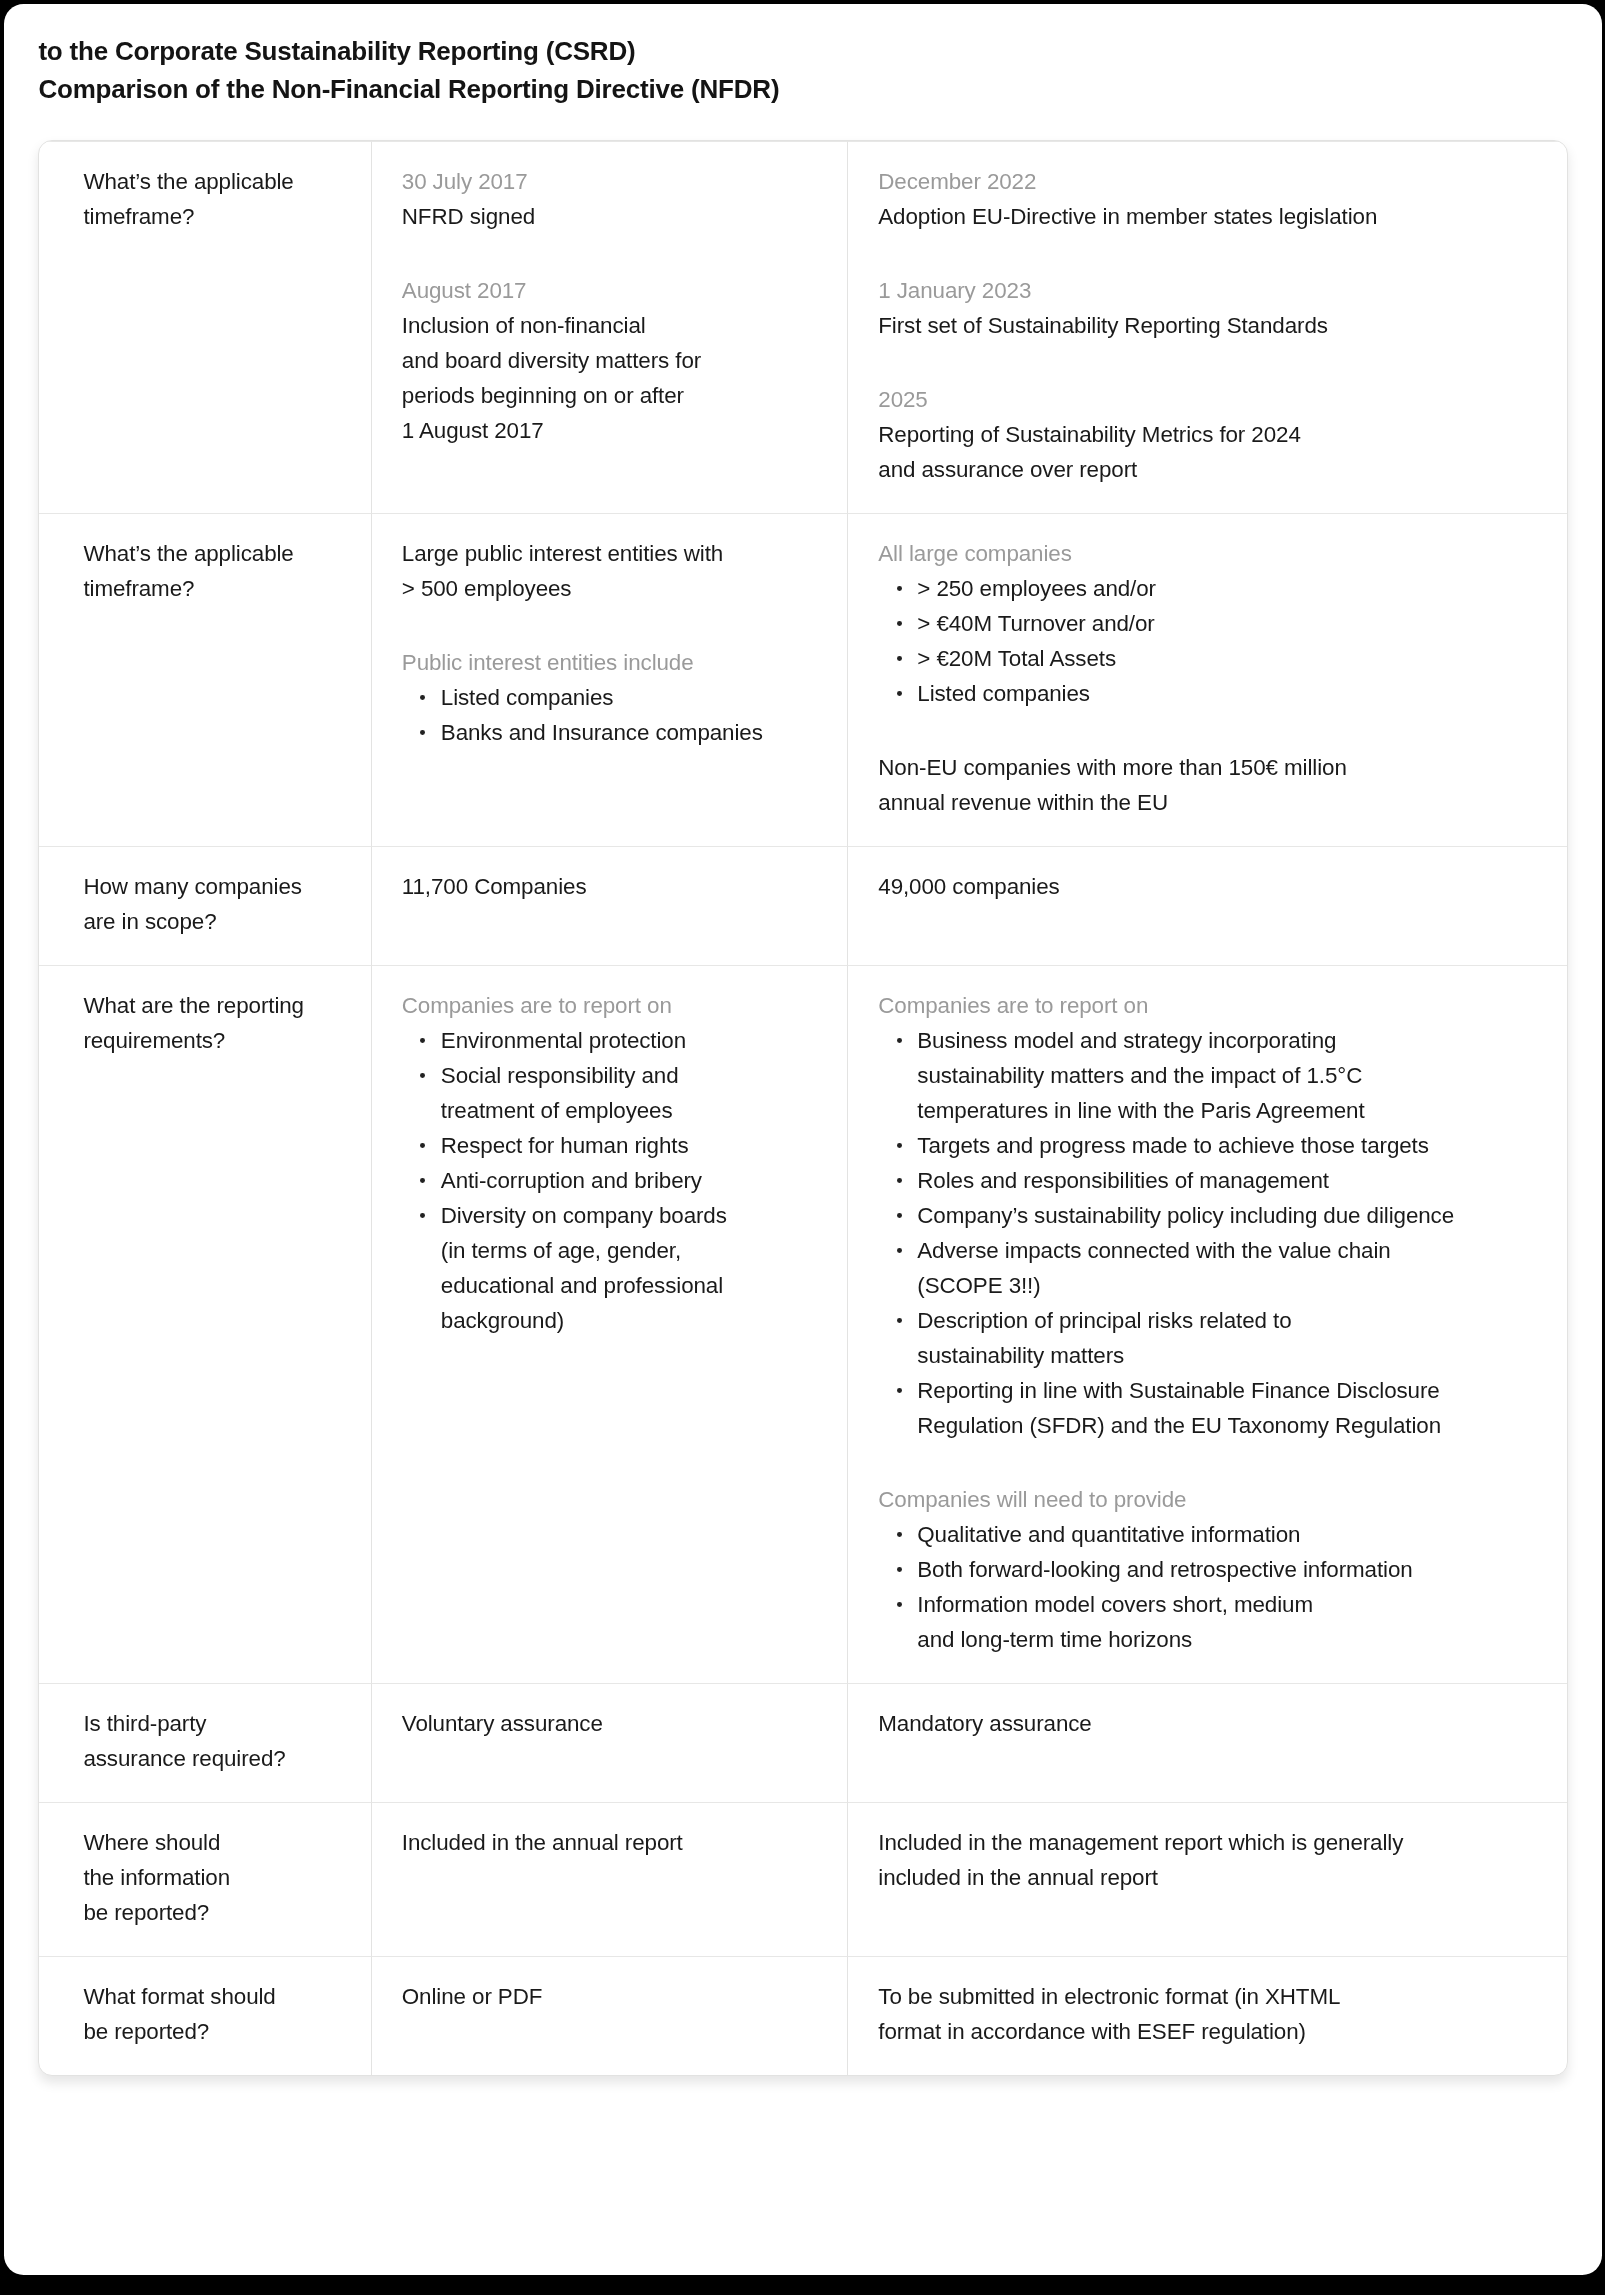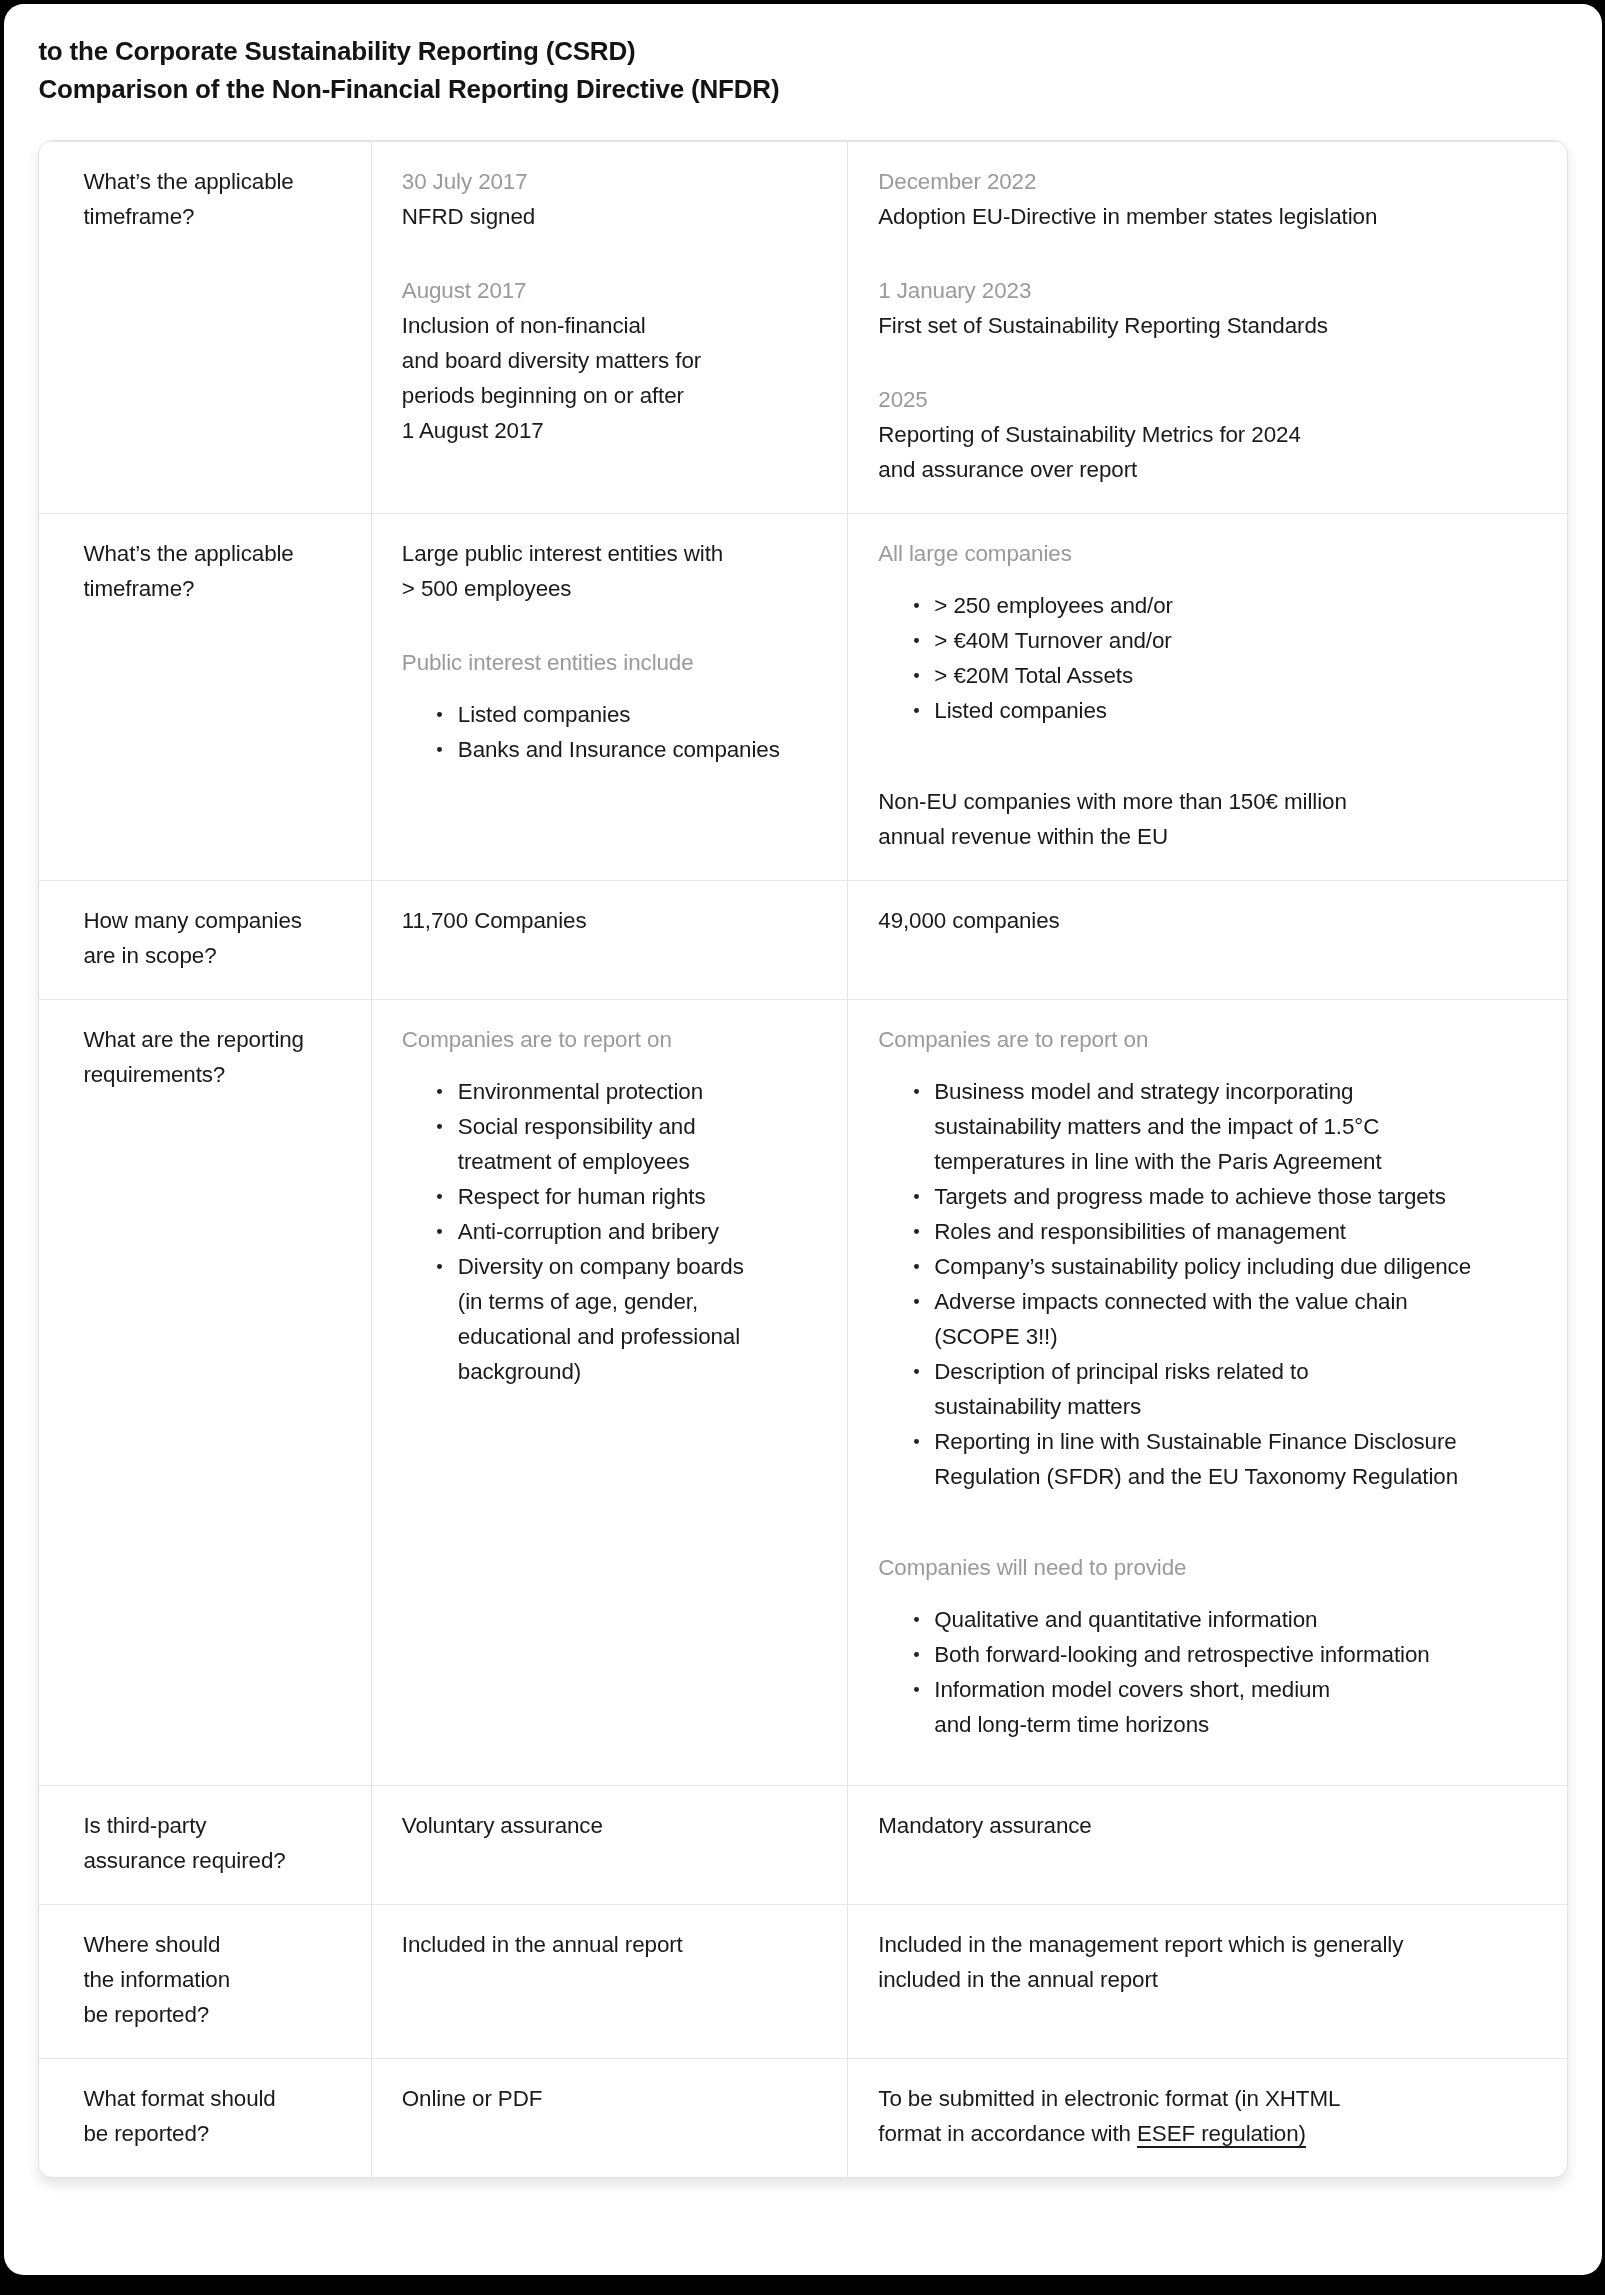--- a/index.html
+++ b/index.html
@@ -69,38 +69,37 @@
     padding:24px 19.7px 24px 30px;
   }
   .body-row .cell{border-top:1.6px solid var(--border-row);}
   .w-q{width:21.7%;}
   .w-n{width:31.2%;}
   .w-c{width:47.1%;}
   p{margin:0;white-space:pre-line;}
   .q-text{color:var(--ink);margin-left:14px;}
   .muted{color:var(--muted);}
   .gap{height:39px;}
-  ul{margin:17px;padding:0;list-style:none;}
+  ul{margin:0;padding:0;list-style:none;}
   li{
     position:relative;
     padding-left:39px;
     white-space:pre-line;
   }
   li::before{
     content:"";
     position:absolute;
     left:18.6px;
     top:15.3px;
     width:4.9px;
     height:4.9px;
     border-radius:50%;
     background:#222222;
   }
   .link{
-    text-decoration:underline;
     text-decoration-thickness:1.6px;
     text-underline-offset:4.9px;
     color:var(--ink);
     cursor:pointer;
   }
 </style>
 </head>
 <body>
 
 <div class="card">

